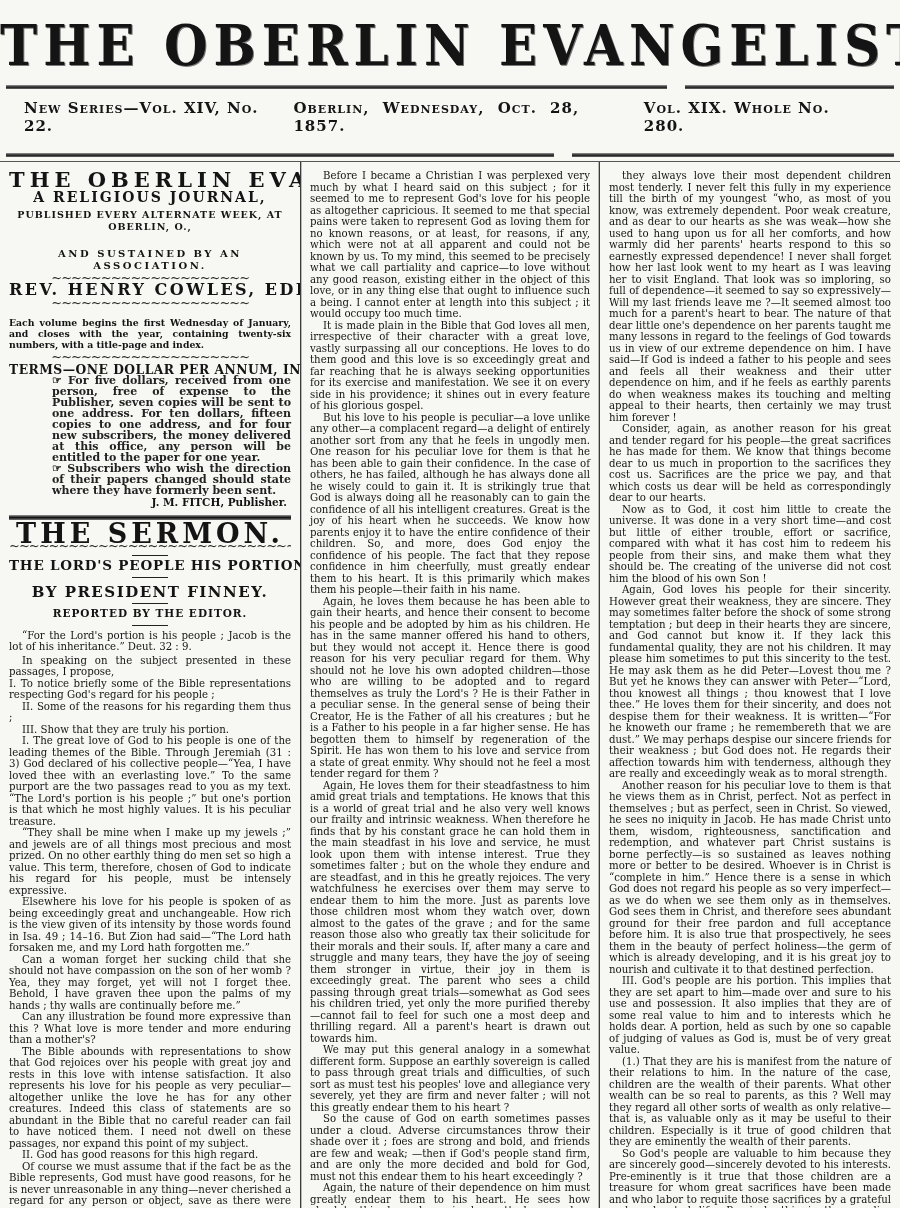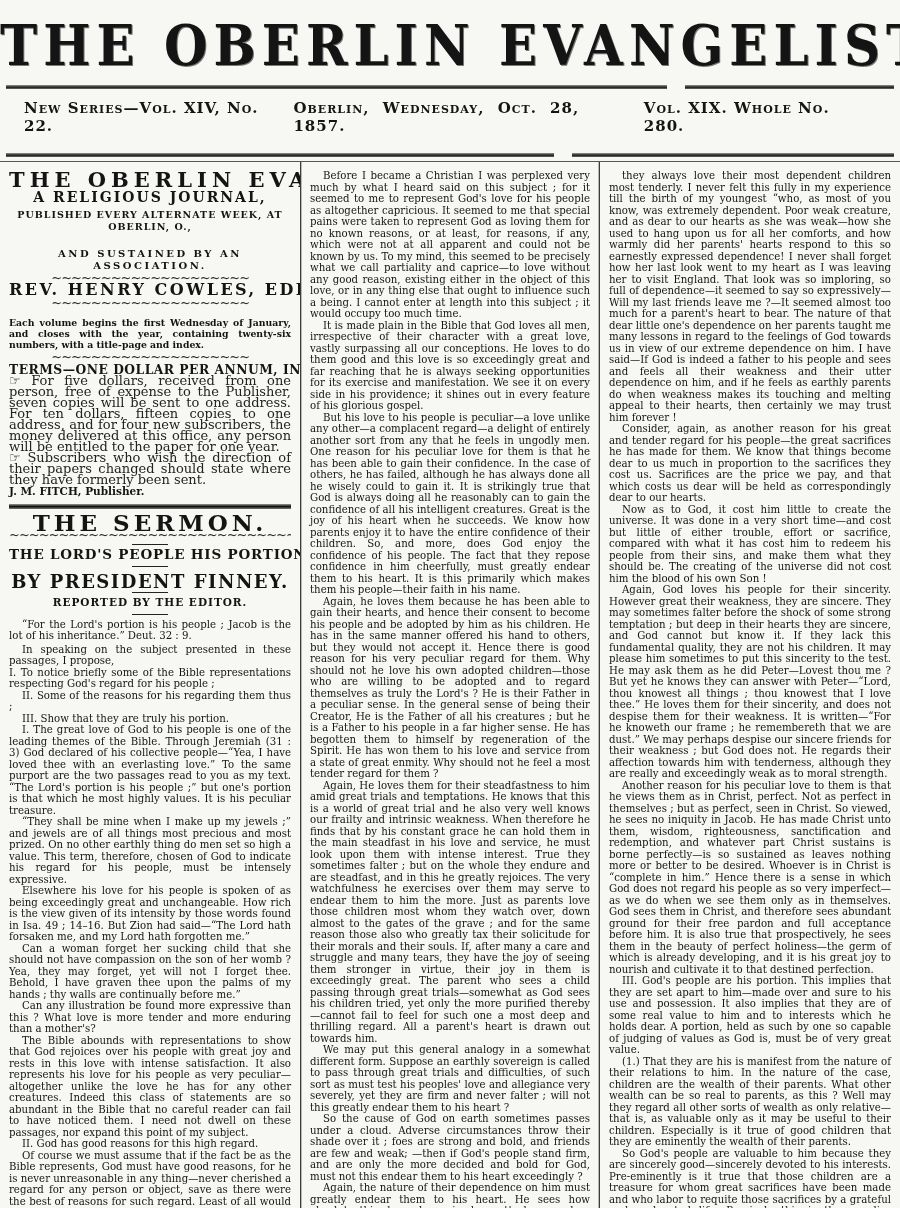--- a/index.html
+++ b/index.html
@@ -71,34 +71,34 @@
   p.para.scripture{text-indent:13px;}
   
   .lh{text-align:center;margin:0;}
   .journal-title{font-size:21px;font-weight:bold;letter-spacing:5px;margin-top:6px;white-space:nowrap;}
   .journal-sub{font-size:14px;font-weight:bold;letter-spacing:2px;margin-top:6px;}
   .journal-pub{font-size:9.5px;font-weight:bold;letter-spacing:1px;margin-top:6px;}
   .journal-sus{font-size:10px;font-weight:bold;letter-spacing:2.5px;margin-top:16px;}
   .editor-line{font-size:16px;font-weight:bold;letter-spacing:2.5px;margin-top:2px;white-space:nowrap;}
   .volume-note{font-size:9.3px;font-weight:bold;line-height:11px;text-align:justify;margin-top:10px;}
   .terms-head{font-size:12.3px;font-weight:bold;letter-spacing:0.5px;margin-top:3px;white-space:nowrap;text-align:center;}
-  .terms p.para{font-size:13px;line-height:11px;font-weight:normal;color:#222;}
-  .publisher{font-size:10.5px;font-weight:bold;padding-right:4px;margin-top:1px;}
+  .terms p.para{font-size:11px;line-height:11px;font-weight:bold;color:#222;margin-left:43px;}
+  .publisher{text-align:right;font-size:10.5px;font-weight:bold;padding-right:4px;margin-top:1px;}
   .thickrule{height:5px;background:linear-gradient(#999,#111 50%,#777);margin:6px 0 8px 0;}
   .wavy{
     overflow:hidden;height:9px;line-height:9px;white-space:nowrap;
     text-align:center;color:#2a2a2a;font-size:13px;letter-spacing:-1px;
     margin:2px 0;
   }
   .wavy::after{content:"~~~~~~~~~~~~~~~~~~~~~~~~~~~~~~~~~~~~~~~~~~~~~~~~~~~~~~~~";}
   .wavy.narrow{width:70%;margin:2px auto;}
   .shortrule{width:36px;border-top:1.5px solid #222;margin:5px auto 4px auto;}
-  .sermon-head{font-size:23px;font-weight:bold;letter-spacing:4px;text-align:center;margin-top:8px;white-space:nowrap;}
+  .sermon-head{font-size:27px;font-weight:bold;letter-spacing:4px;text-align:center;margin-top:8px;white-space:nowrap;}
   .sermon-title{font-size:13.5px;font-weight:bold;letter-spacing:0.8px;text-align:center;margin-top:4px;white-space:nowrap;}
-  .byline{font-size:18px;font-weight:bold;letter-spacing:1.5px;text-align:center;margin-top:9px;}
+  .byline{font-size:15px;font-weight:bold;letter-spacing:1.5px;text-align:center;margin-top:9px;}
   .reported{font-size:10.5px;font-weight:bold;letter-spacing:1px;text-align:center;margin-top:1px;}
   .scripture-block{margin-top:4px;}
   .body-block{margin-top:2px;}
 </style>
 </head>
 <body>
 
 <div class="page">
 
   <div class="banner">

